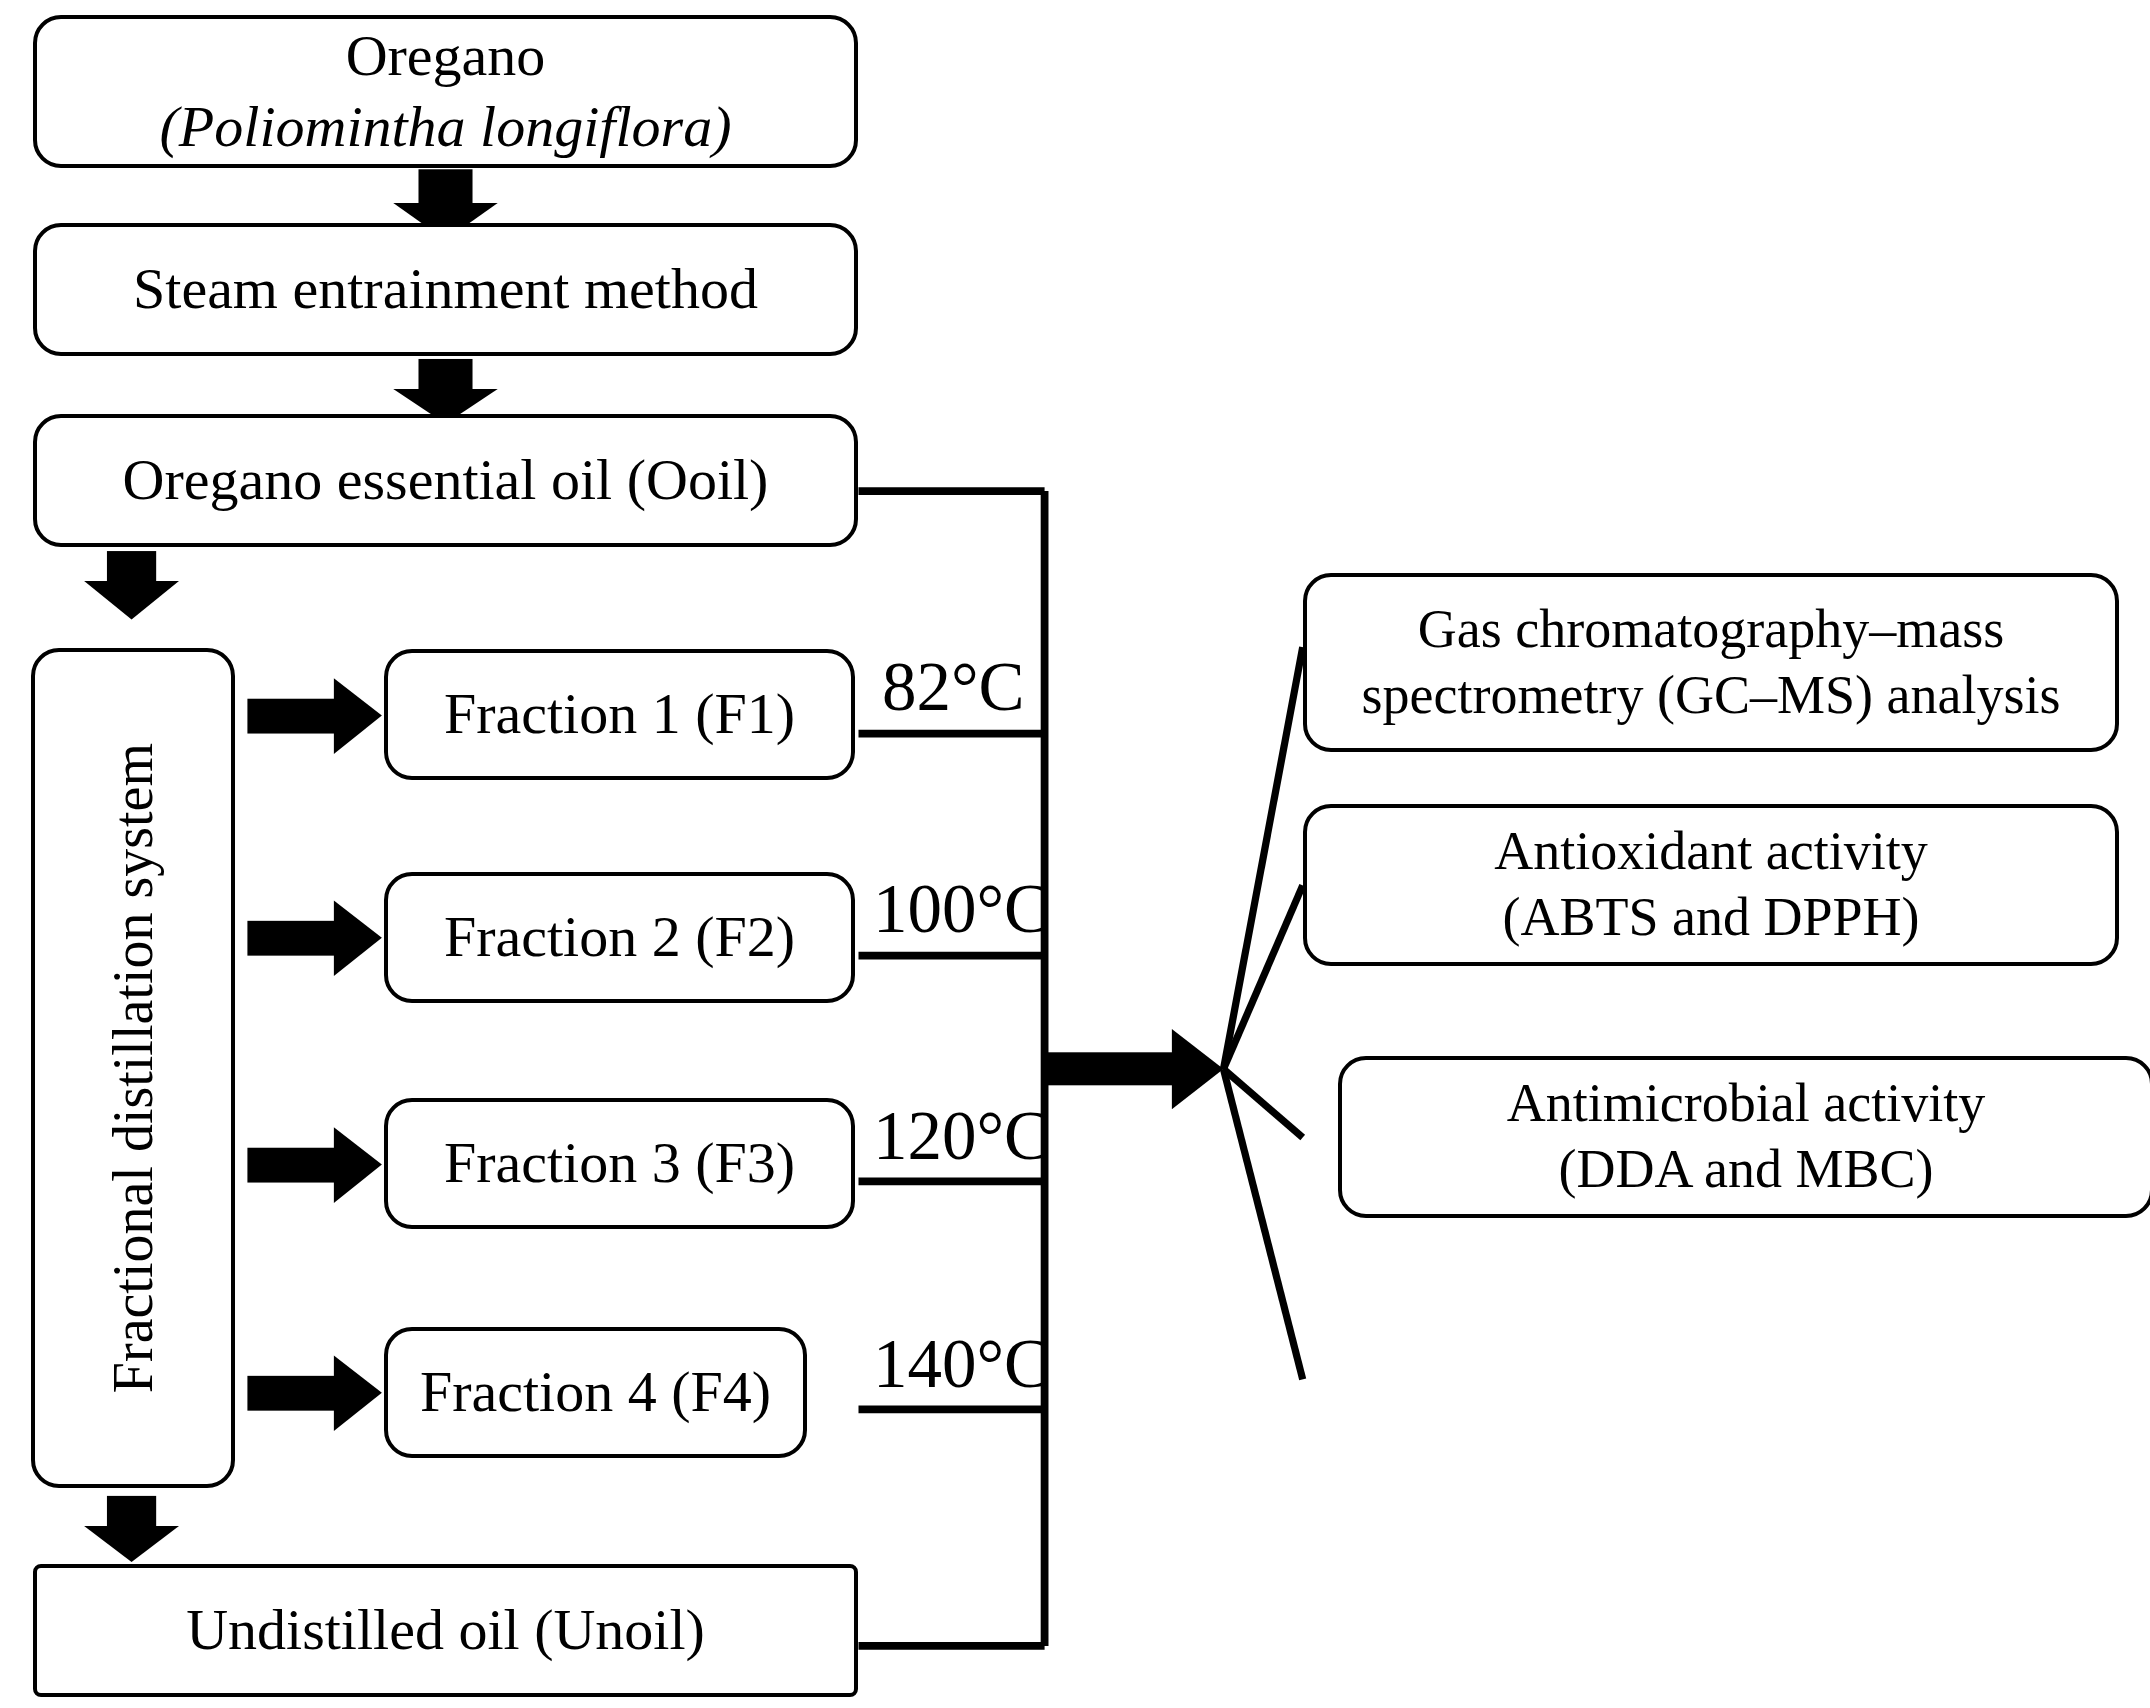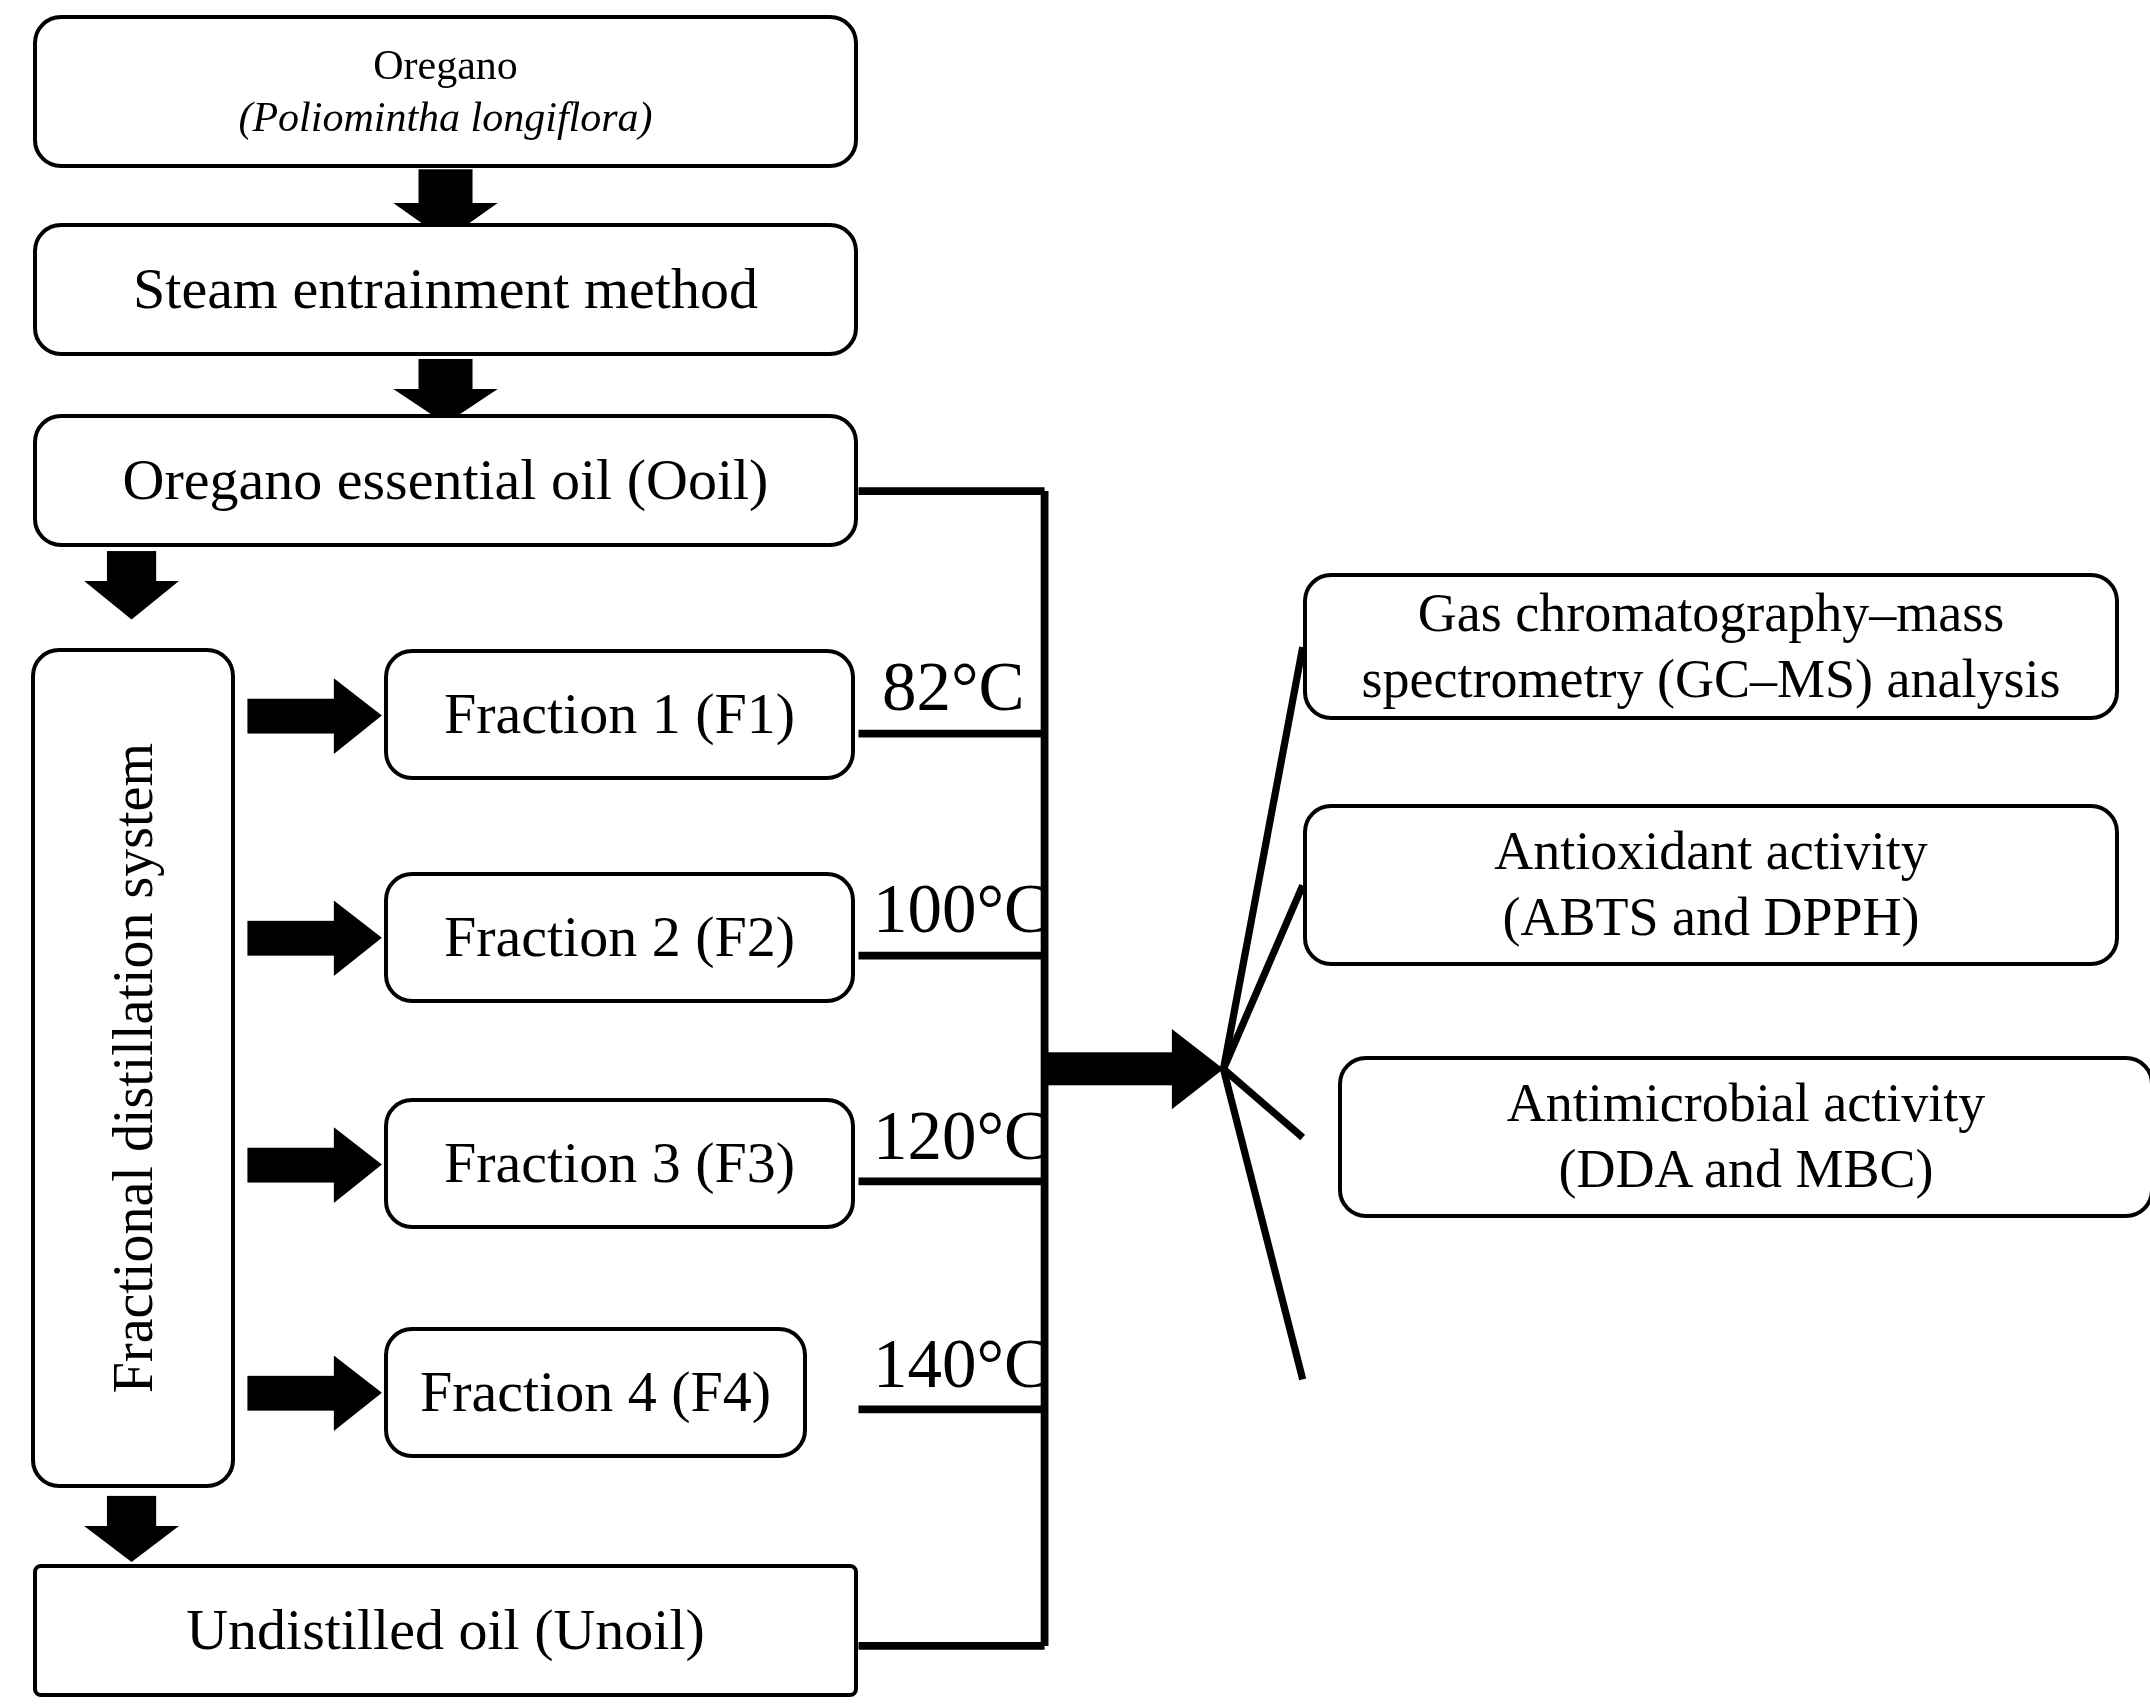--- a/index.html
+++ b/index.html
@@ -41,38 +41,38 @@
   }
   .node .txt {
     display: block;
     padding: 0 13.2px;
     white-space: pre-line;
   }
   .sci {
     font-style: italic;
   }
   
-  #n-source      { left: 33px;  top: 15px;   width: 825px; height: 153px; font-size: 42px; }
+  #n-source      { left: 33px;  top: 15px;   width: 825px; height: 153px; font-size: 58px; }
   #n-steam       { left: 33px;  top: 223px;  width: 825px; height: 133px; font-size: 58px; }
   #n-ooil        { left: 33px;  top: 414px;  width: 825px; height: 133px; font-size: 58px; }
   #n-column      { left: 31px;  top: 648px; width: 204px;  height: 840px; }
   #n-column .vtxt {
     writing-mode: vertical-rl;
     transform: rotate(180deg);
     font-size: 56px;
     white-space: nowrap;
   }
   #n-f1 { left: 384px; top: 649px; width: 471px; height: 131px; font-size: 58px; }
   #n-f2 { left: 384px; top: 872px; width: 471px; height: 131px; font-size: 58px; }
   #n-f3 { left: 384px; top: 1098px; width: 471px; height: 131px; font-size: 58px; }
   #n-f4 { left: 384px; top: 1327px; width: 423px; height: 131px; font-size: 58px; }
   #n-unoil { left: 33px; top: 1564px; width: 825px; height: 133px; font-size: 58px; border-radius: 8px; }
 
   
-  #n-a0 { left: 1303px; top: 573px;  width: 816px; height: 147px; font-size: 54px; }
+  #n-a0 { left: 1303px; top: 573px;  width: 816px; height: 179px; font-size: 54px; }
   #n-a1 { left: 1303px; top: 804px; width: 816px; height: 162px; font-size: 54px; }
   #n-a2 { left: 1303px; top: 1056px; width: 816px; height: 162px; font-size: 54px; margin-left: 35px; }
   #n-a3 { left: 1303px; top: 1300px; width: 816px; height: 159px; font-size: 54px; }
 
   .temp {
     position: absolute;
     font-size: 69px;
     z-index: 4;
     white-space: nowrap;
   }

